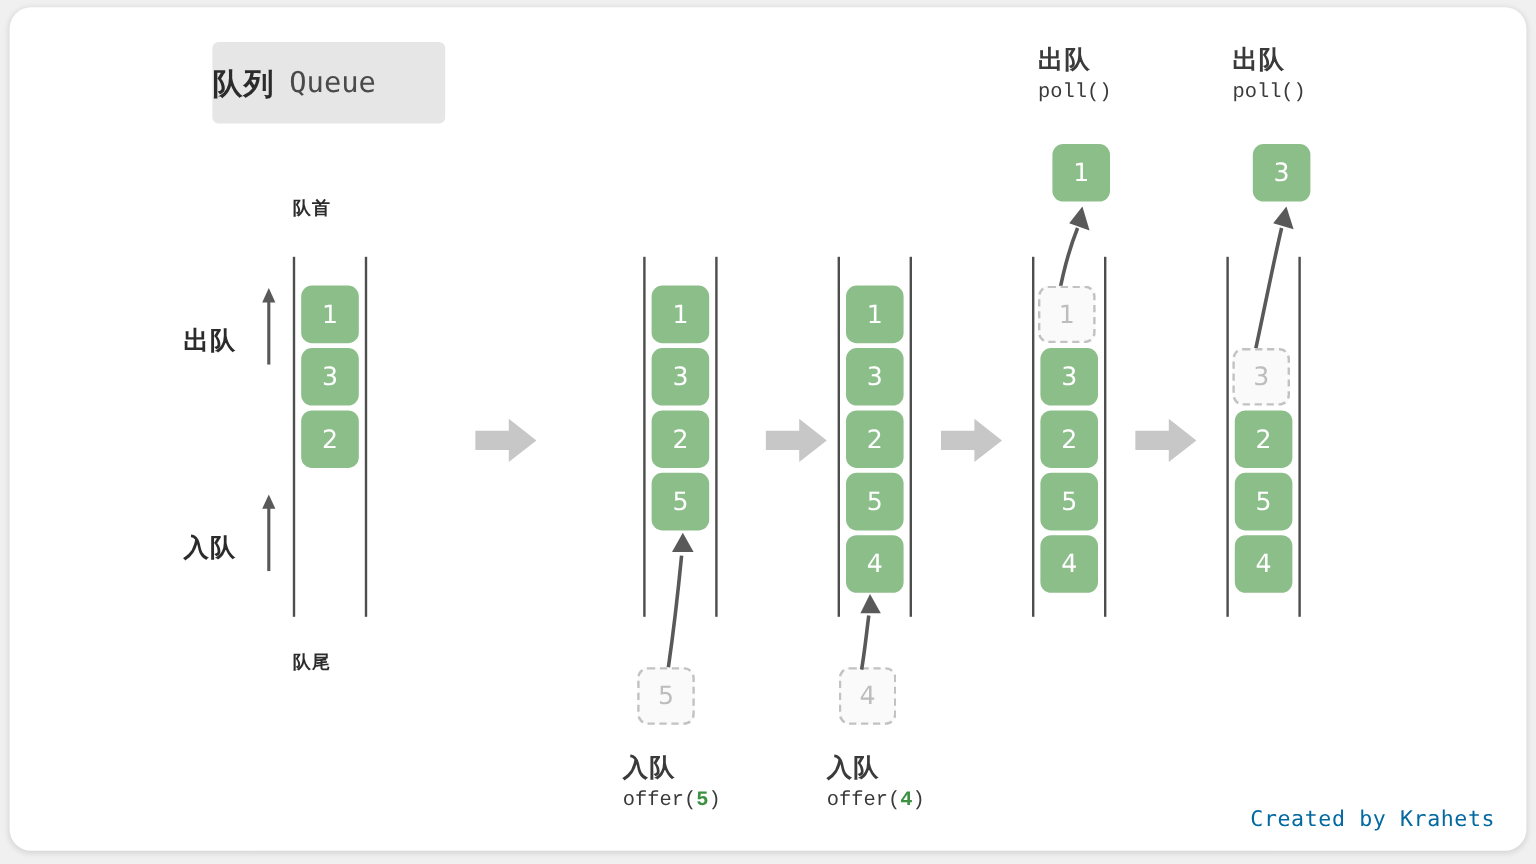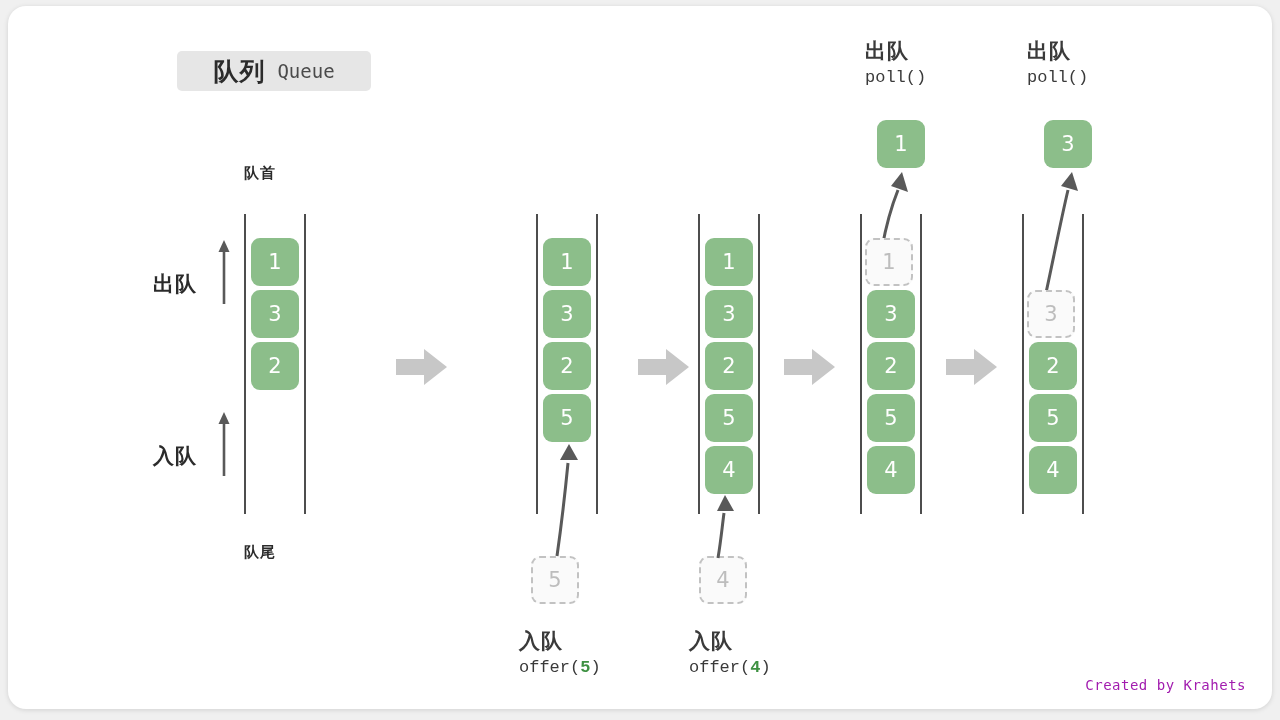--- a/index.html
+++ b/index.html
@@ -28,39 +28,39 @@
     background: #ffffff;
     border-radius: 18px;
     box-shadow: 0 1px 5px rgba(0,0,0,0.13);
     overflow: hidden;
   }
 
   
   #title-badge {
     position: absolute;
     left: 169px;
-    top: 45px;
+    top: 29px;
     width: 194px;
-    height: 40px;
+    height: 68px;
     background: #e6e6e6;
     border-radius: 5px;
     display: flex;
     align-items: center;
-    justify-content: center;
+    justify-content: flex-start;
     gap: 12px;
   }
   #title-badge .cn {
     font-size: 25px;
     font-weight: bold;
     color: #2b2b2b;
     letter-spacing: 1px;
   }
   #title-badge .en {
     font-family: "DejaVu Sans Mono", monospace;
-    font-size: 19px;
+    font-size: 24px;
     color: #4a4a4a;
   }
 
   
   .abs { position: absolute; }
 
   .hdr-label {
     font-size: 15px;
     font-weight: bold;
     color: #2b2b2b;
@@ -157,22 +157,22 @@
     text-align: center;
   }
   .caption .code .arg { color: #3e9142; font-weight: bold; }
 
   
   #credit {
     position: absolute;
     right: 26px;
     bottom: 16px;
     font-family: "DejaVu Sans Mono", monospace;
-    font-size: 14px;
-    color: #a21caf;
+    font-size: 18px;
+    color: #0369a1;
     letter-spacing: 0.5px;
   }
 </style>
 </head>
 <body>
 
 <div id="stage">
   <div id="card">
 
     <div id="title-badge">

